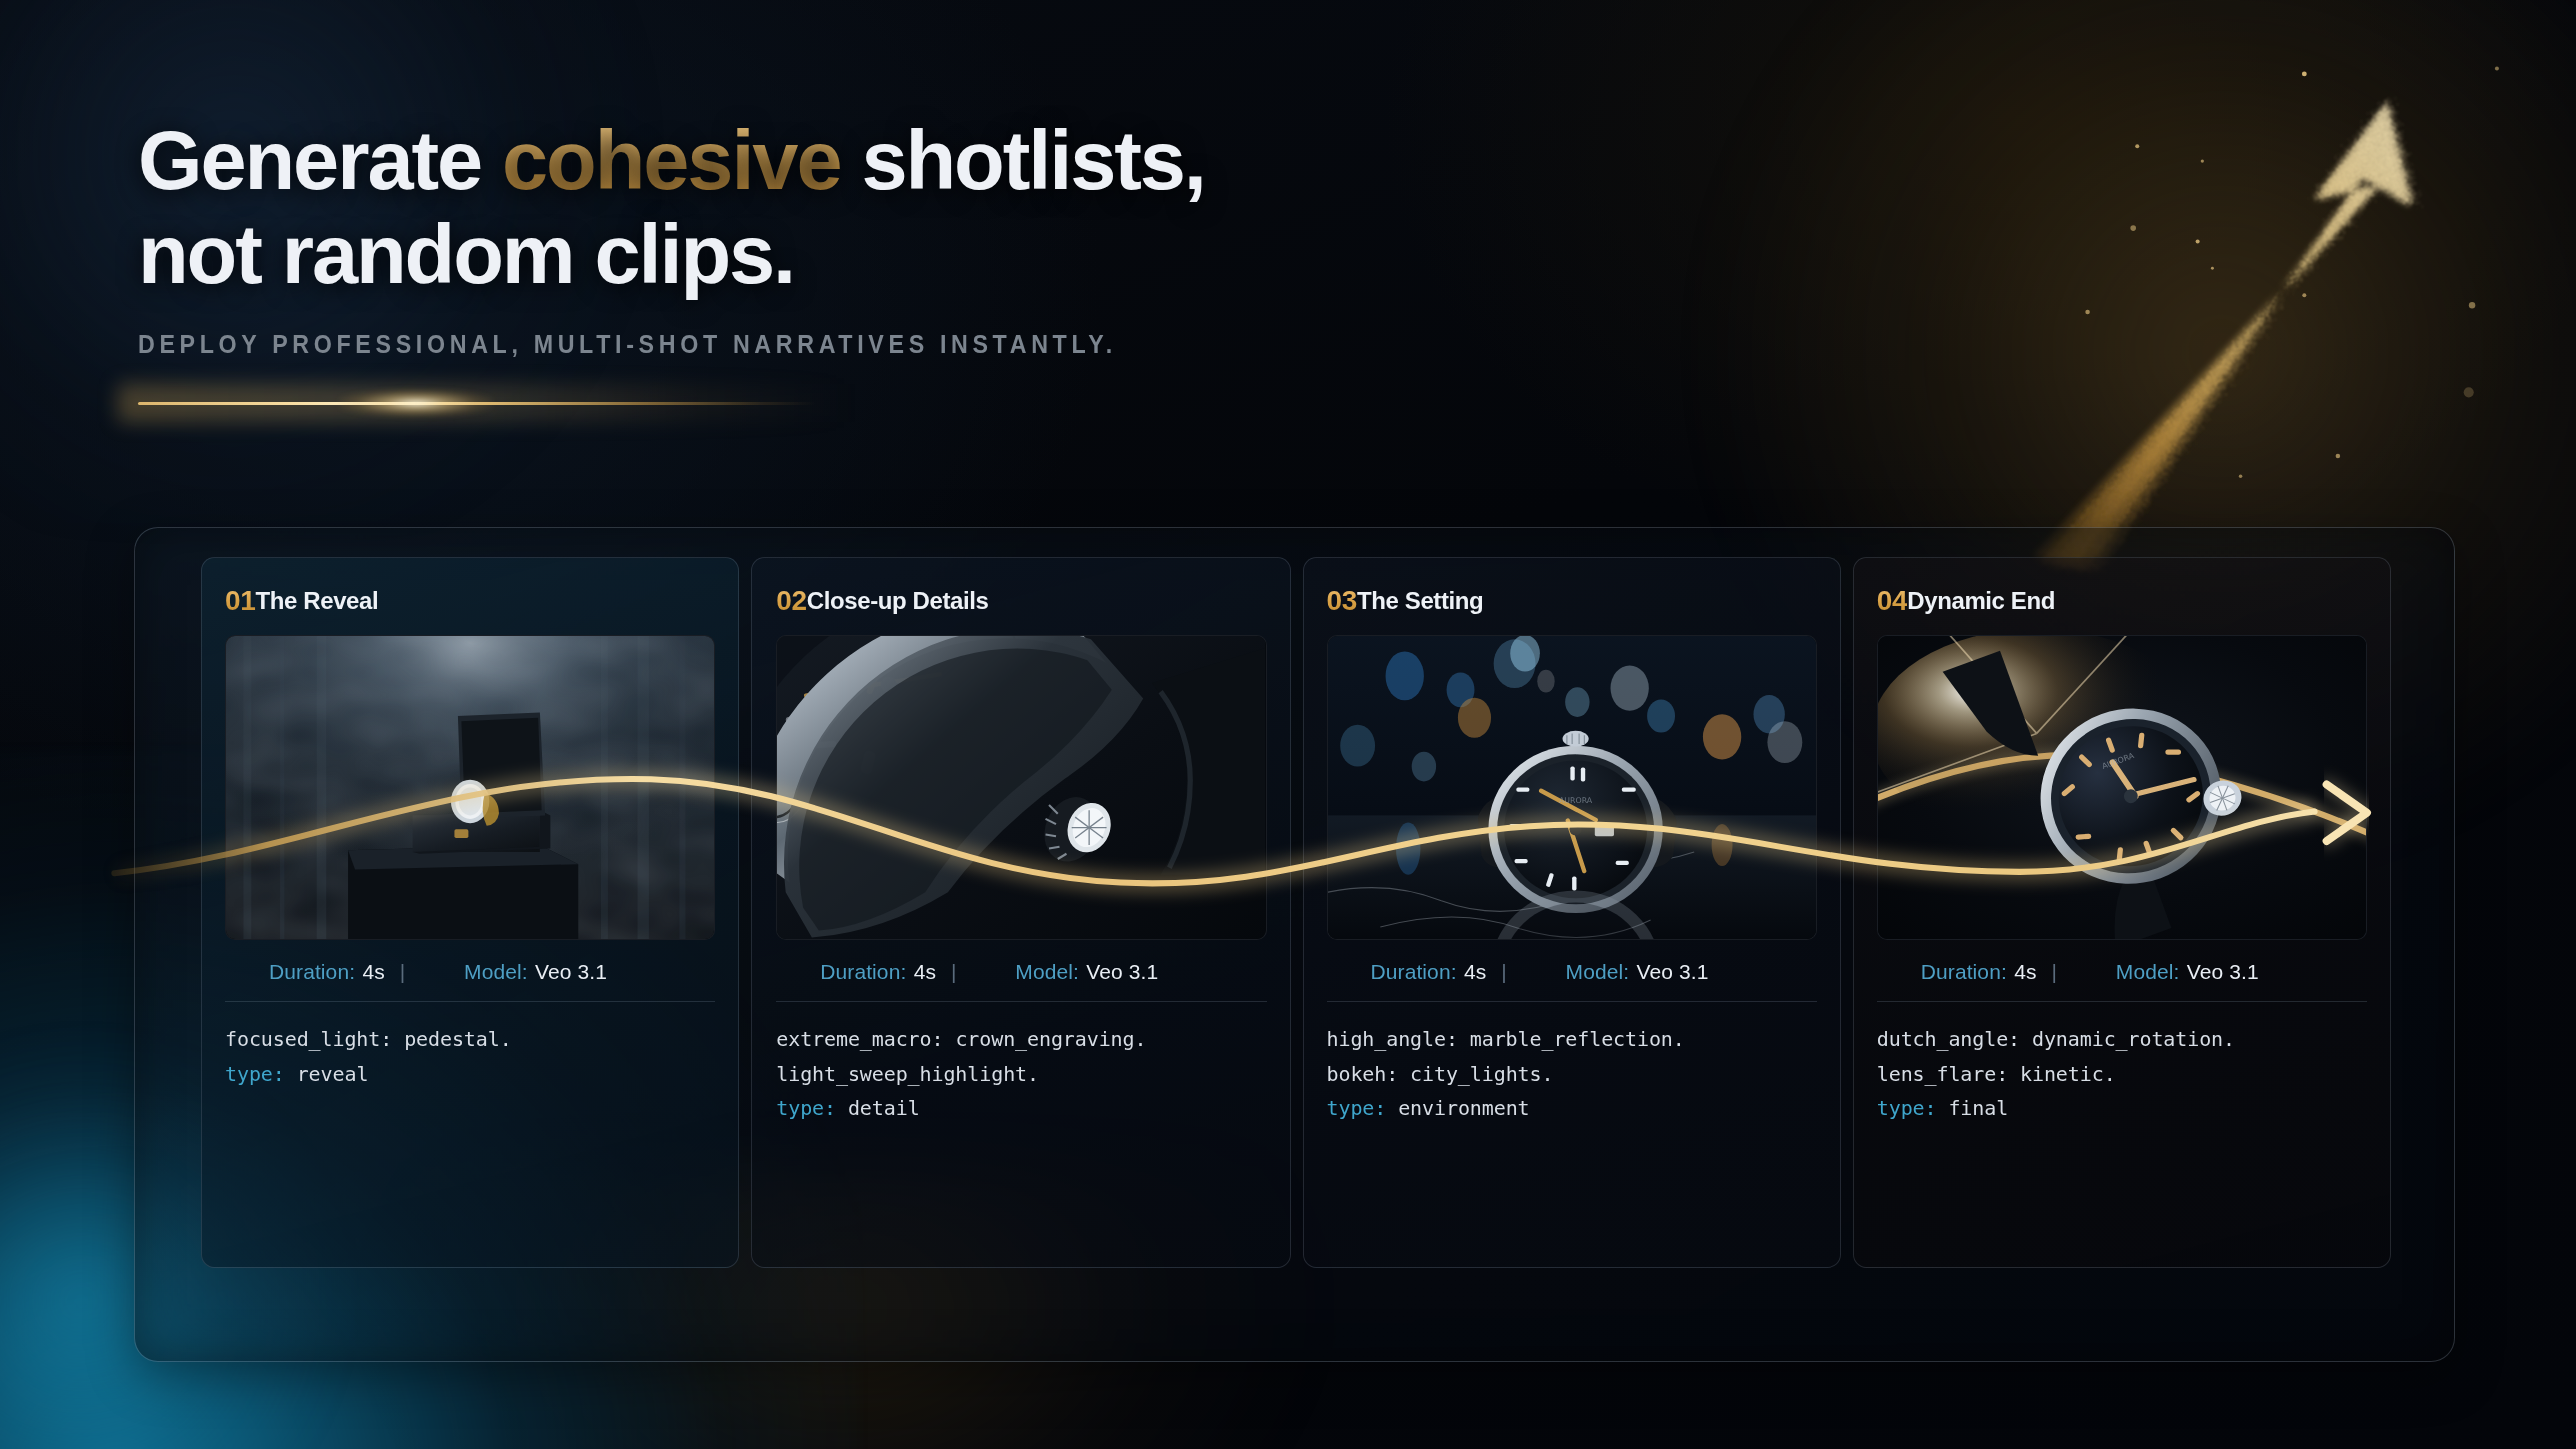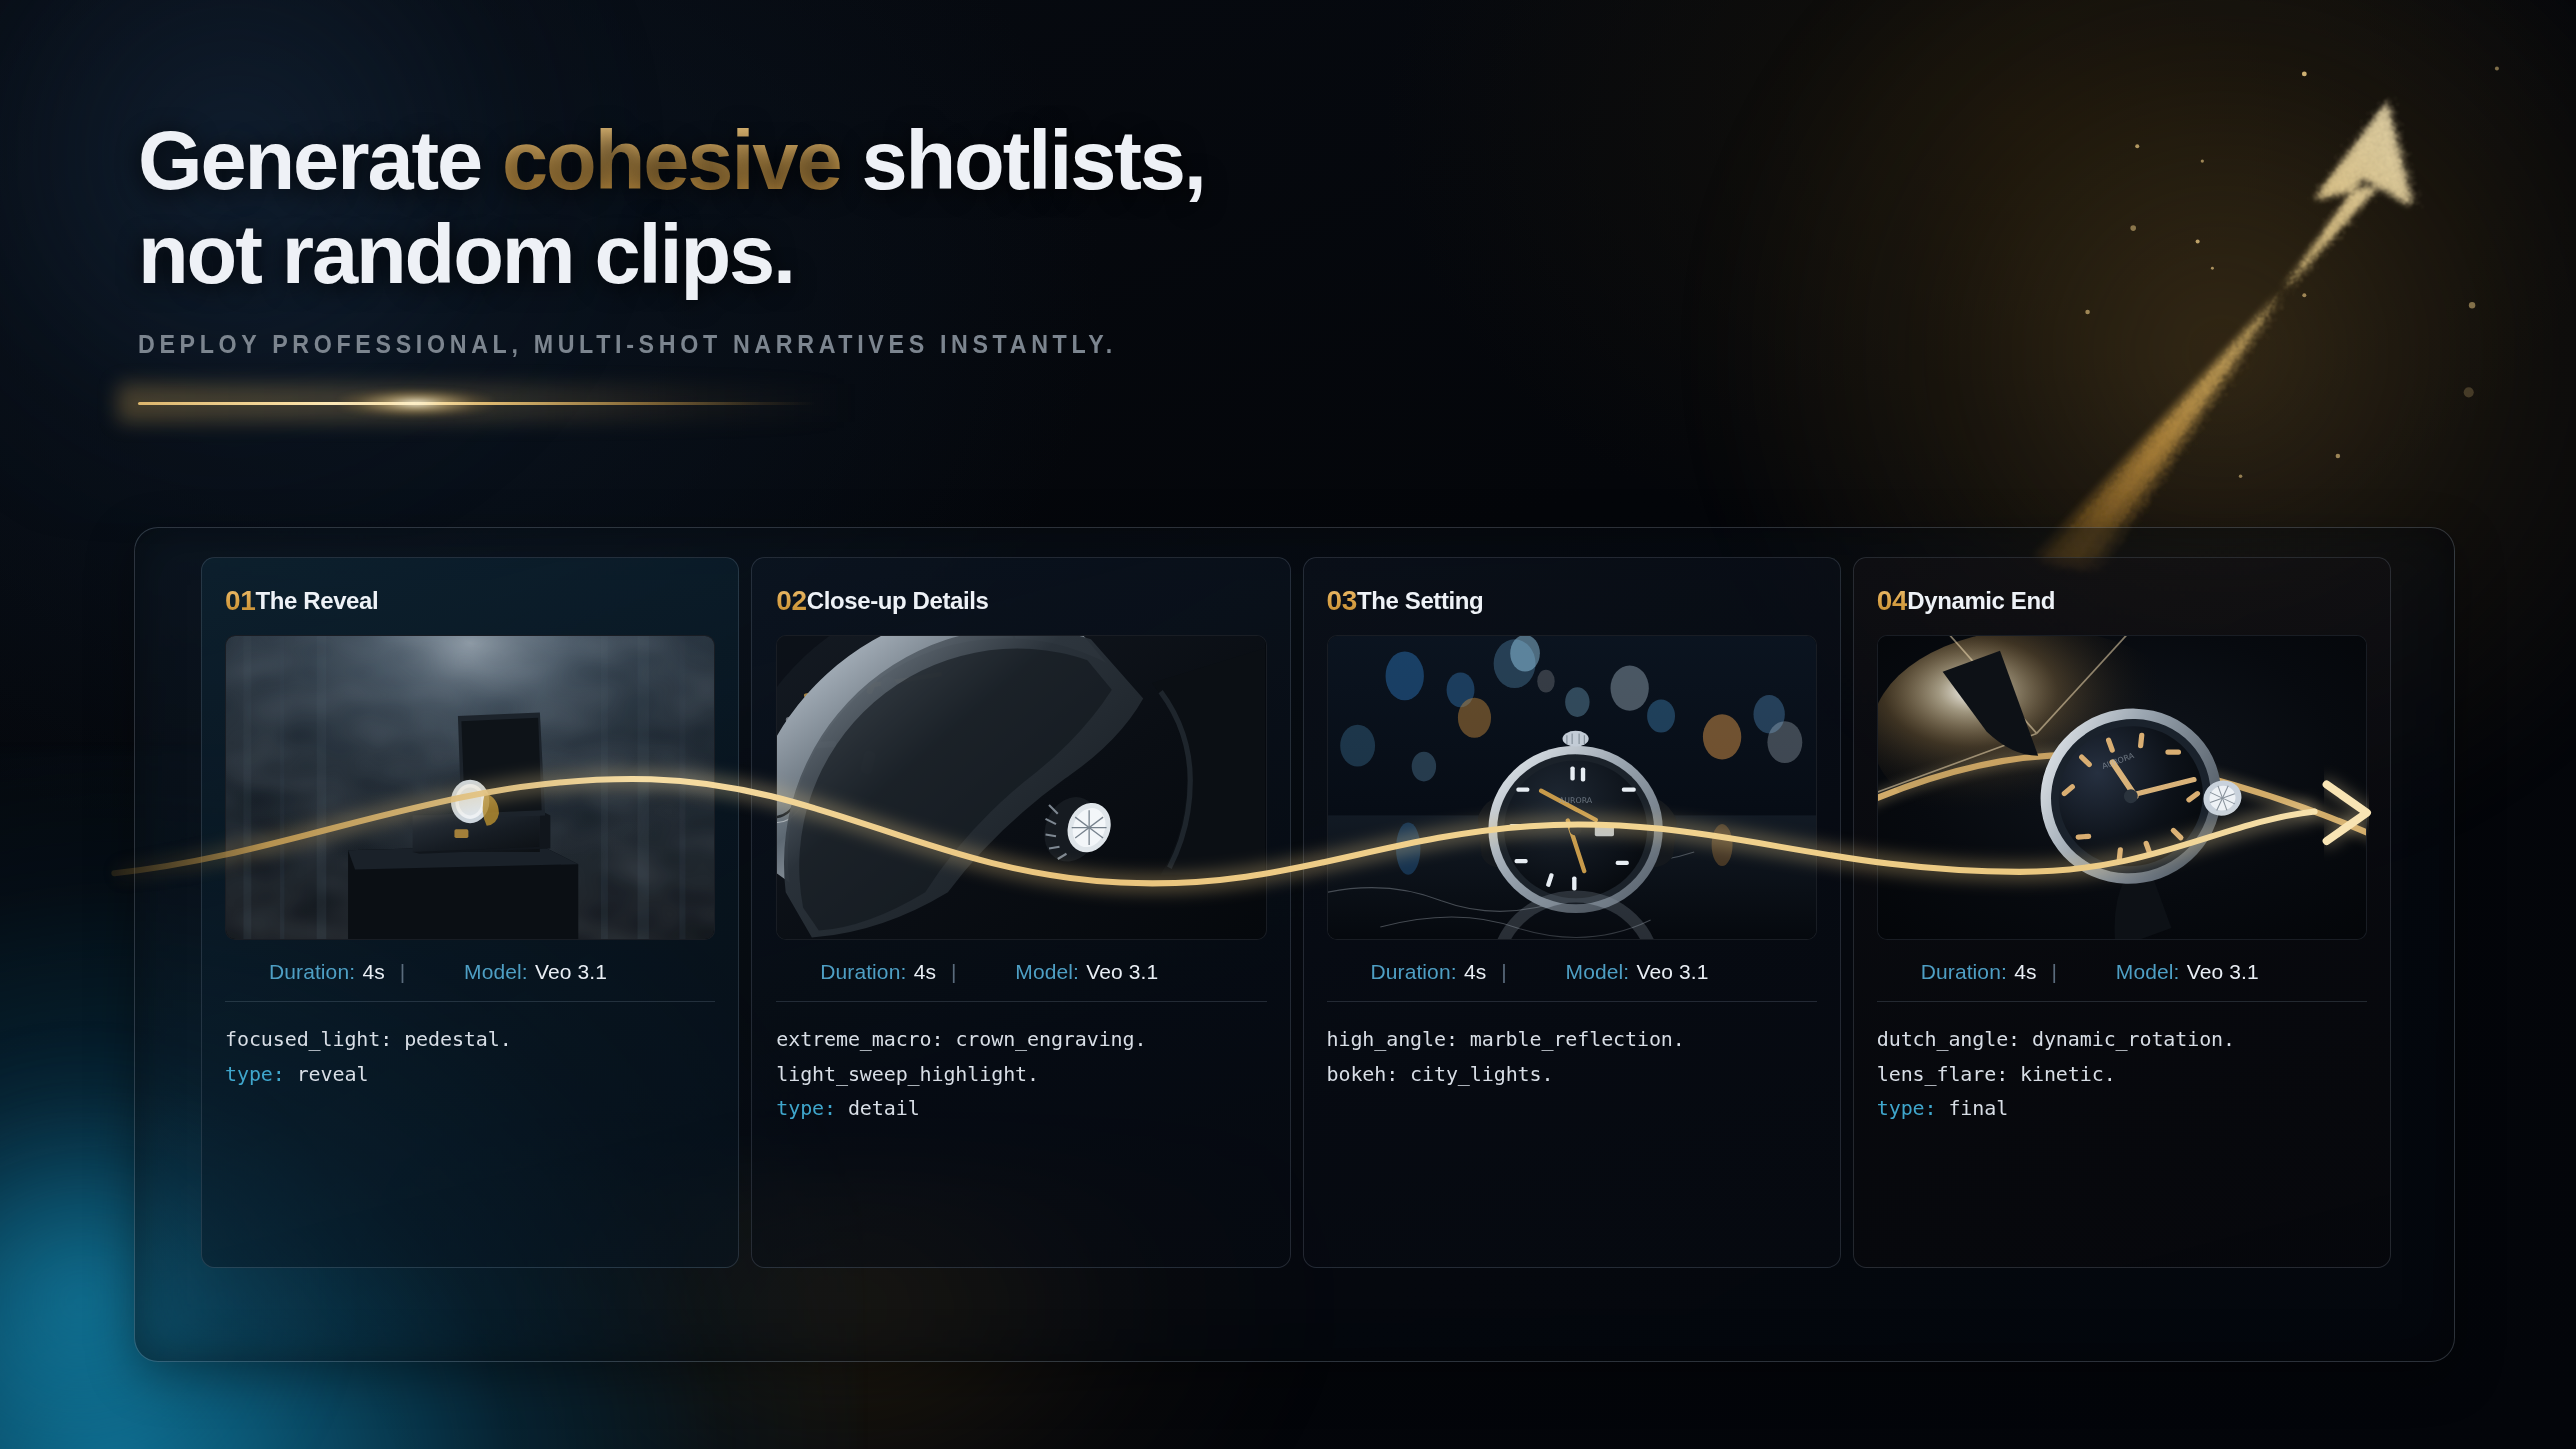--- a/index.html
+++ b/index.html
@@ -534,20 +534,21 @@
     <div class="meta">
       <span class="lbl">Duration:</span>
       <span class="val">4s</span>
       <span class="sep">|</span>
       <span class="lbl">Model:</span>
       <span class="val">Veo 3.1</span>
     </div>
     <div class="code">
       <div class="line"><span>high_angle:</span><span> marble_reflection.</span></div>
       <div class="line"><span>bokeh:</span><span> city_lights.</span></div>
+      <div class="line"><span class="k">type:</span> <span>environment</span></div>
     </div>
   </div>
 
   <div class="card c4">
     <div class="card-head">
       <span class="card-num">04</span>
       <span class="card-title">Dynamic End</span>
     </div>
     <div class="thumb">
       <svg viewBox="0 0 560 360" preserveAspectRatio="xMidYMid slice">

